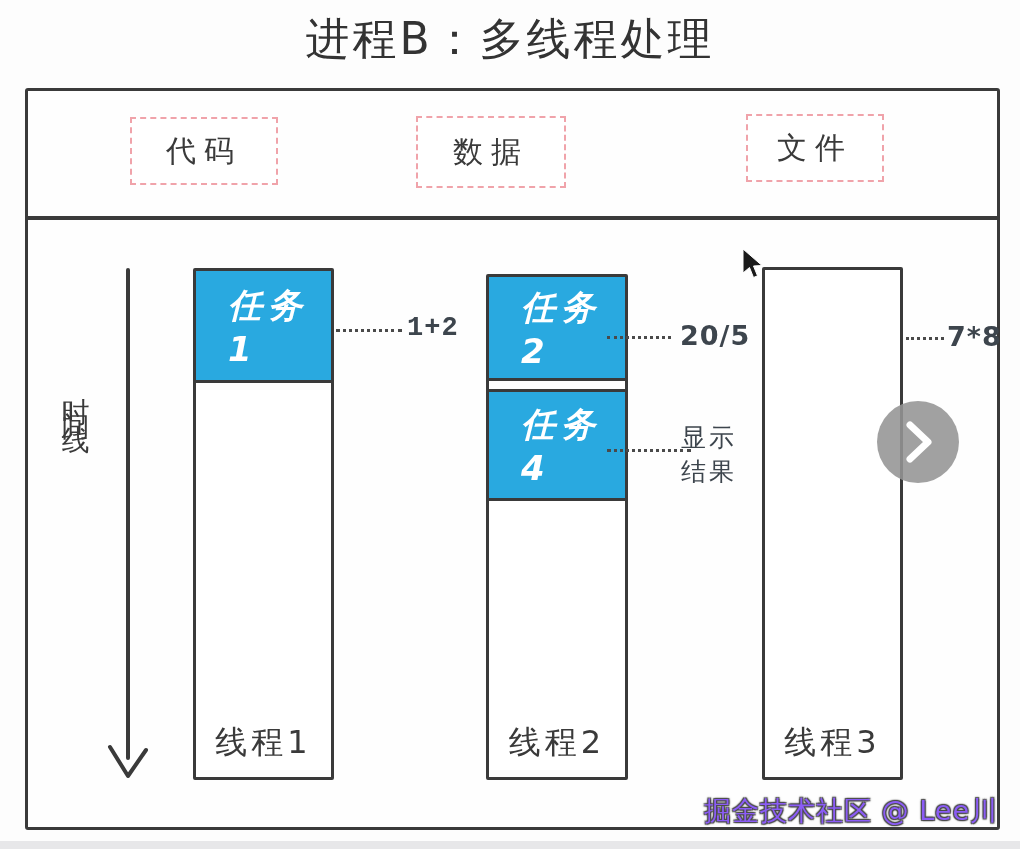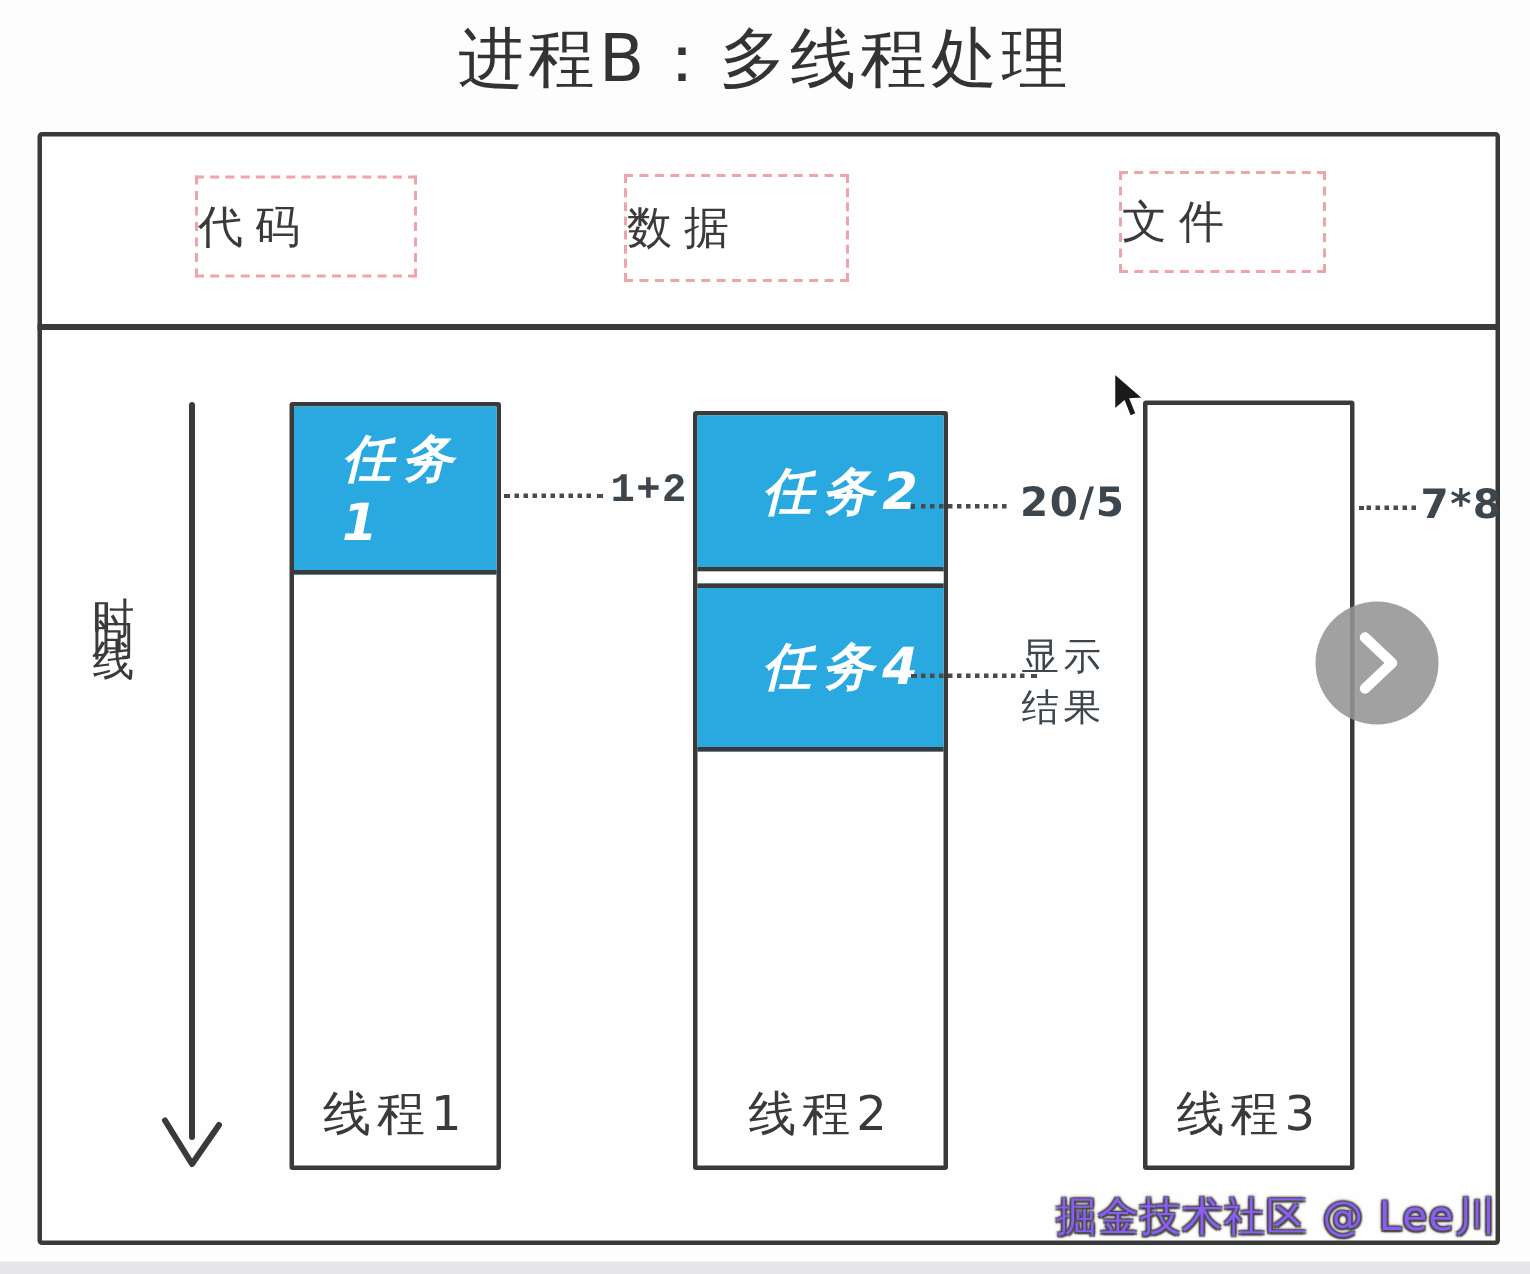--- a/index.html
+++ b/index.html
@@ -25,21 +25,21 @@
   }
   .divider {
     position: absolute; left: 25px; top: 216px; width: 975px; height: 0;
     border-top: 4px solid var(--stroke, #3a3a3a);
   }
 
   .resource-box {
     position: absolute;
     border: 2px dashed var(--resource-border, #f0a3aa);
     background: #fff;
-    display: flex; align-items: center; 
+    display: flex; align-items: center; justify-content: center;
     font-size: 30px; color: #3a3a3a; letter-spacing: 8px; font-weight: 500;
   }
   .res-code { left: 130px; top: 117px; width: 148px; height: 68px; }
   .res-data { left: 416px; top: 116px; width: 150px; height: 72px; }
   .res-file { left: 746px; top: 114px; width: 138px; height: 68px; }
 
   .timeline-line {
     position: absolute; left: 126px; top: 268px; width: 4px; height: 492px;
     background: var(--stroke, #3a3a3a); border-radius: 2px;
   }
@@ -48,21 +48,21 @@
     position: absolute; left: 56px; top: 376px;
     writing-mode: vertical-rl; text-orientation: upright;
     font-size: 28px; letter-spacing: 14px; color: #3a3a3a; font-weight: 500;
   }
 
   .thread-col {
     position: absolute; background: #fff;
     border: 3px solid var(--stroke, #3a3a3a); border-radius: 2px;
   }
   .thread-1 { left: 193px; top: 268px; width: 141px; height: 512px; }
-  .thread-2 { left: 462px; top: 274px; width: 170px; height: 506px; }
+  .thread-2 { left: 486px; top: 274px; width: 142px; height: 506px; }
   .thread-3 { left: 762px; top: 267px; width: 141px; height: 513px; }
 
   .task-block {
     width: 100%;
     background: var(--task-fill, #29a9e0);
     border-bottom: 3px solid var(--stroke, #3a3a3a);
     display: flex; align-items: center; justify-content: center;
     color: #fff; font-size: 34px; font-weight: bold;
     letter-spacing: 6px; font-style: italic; padding-left: 32px;
   }

